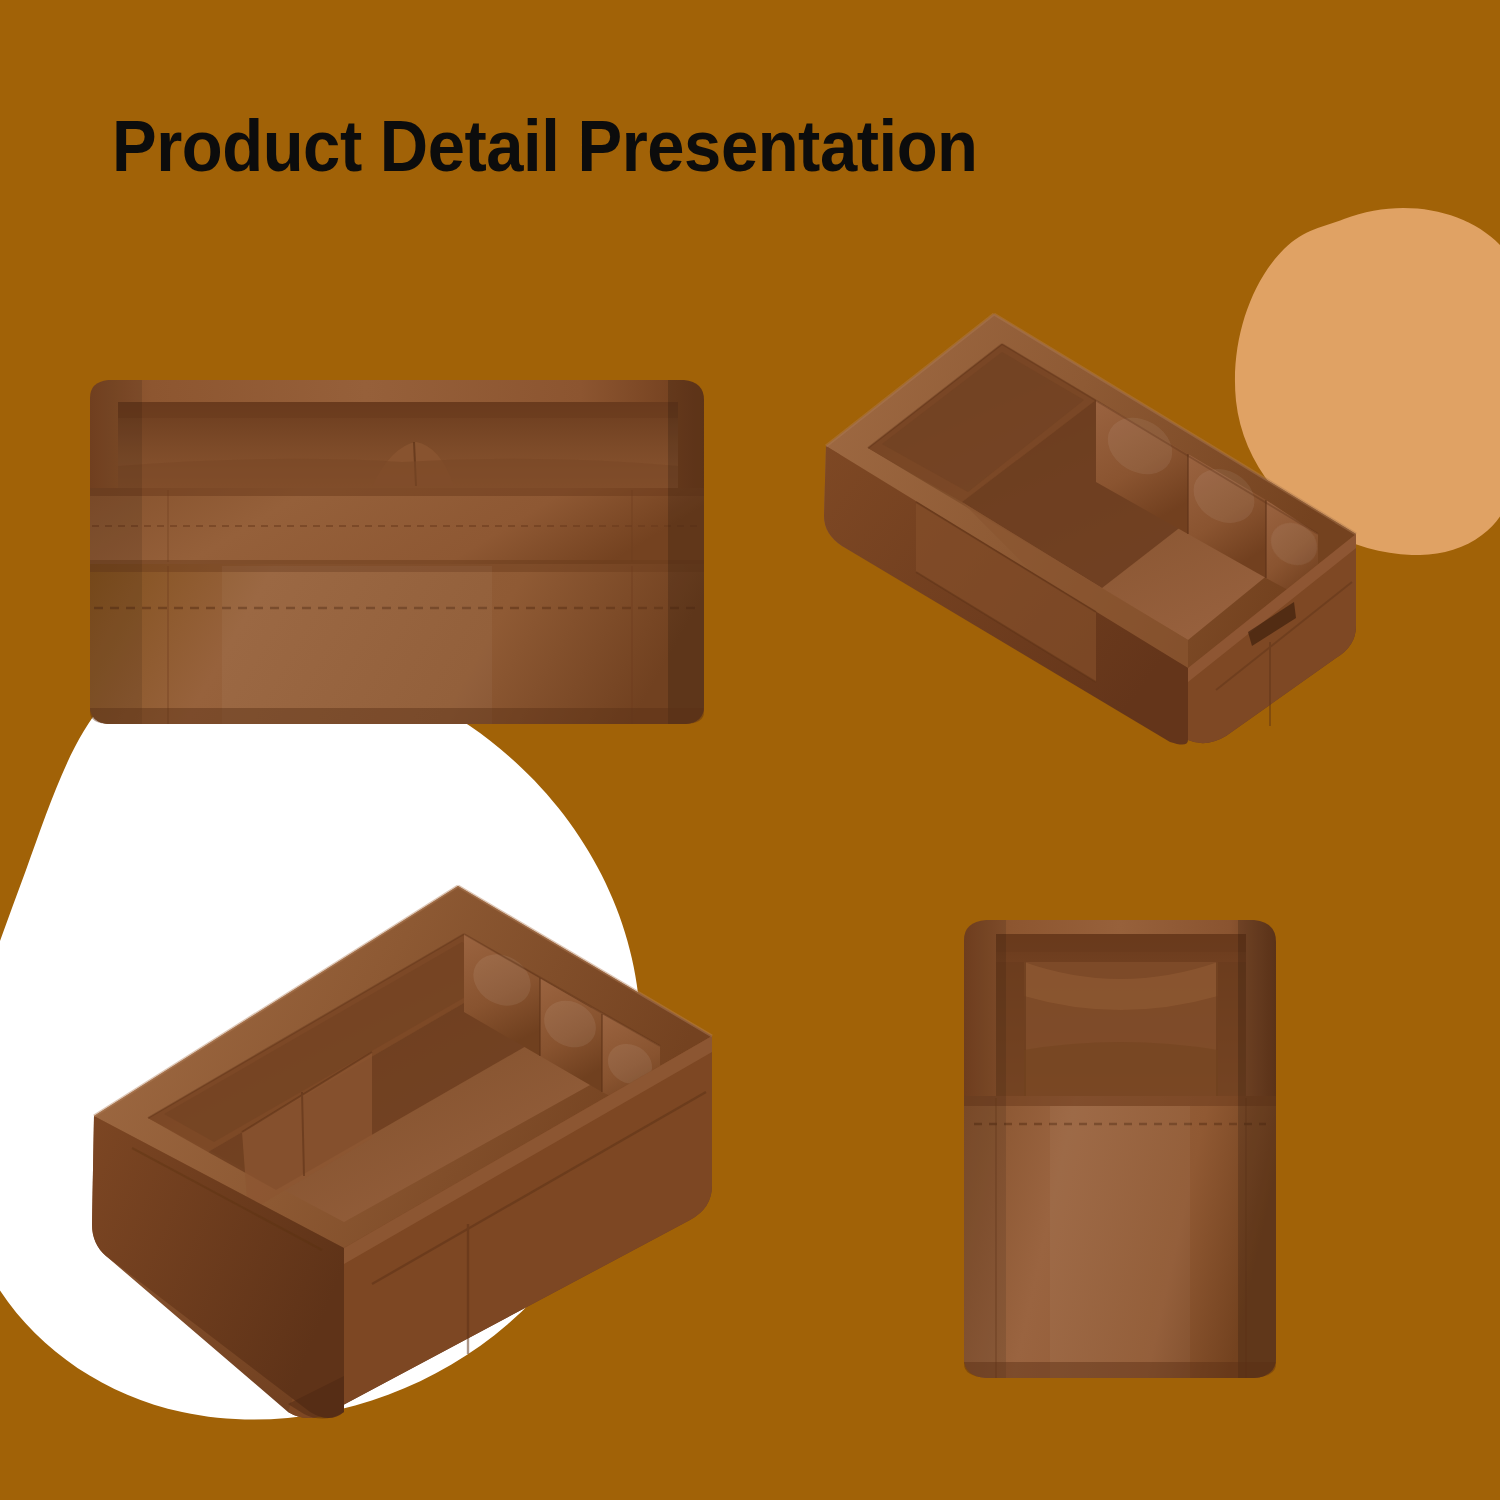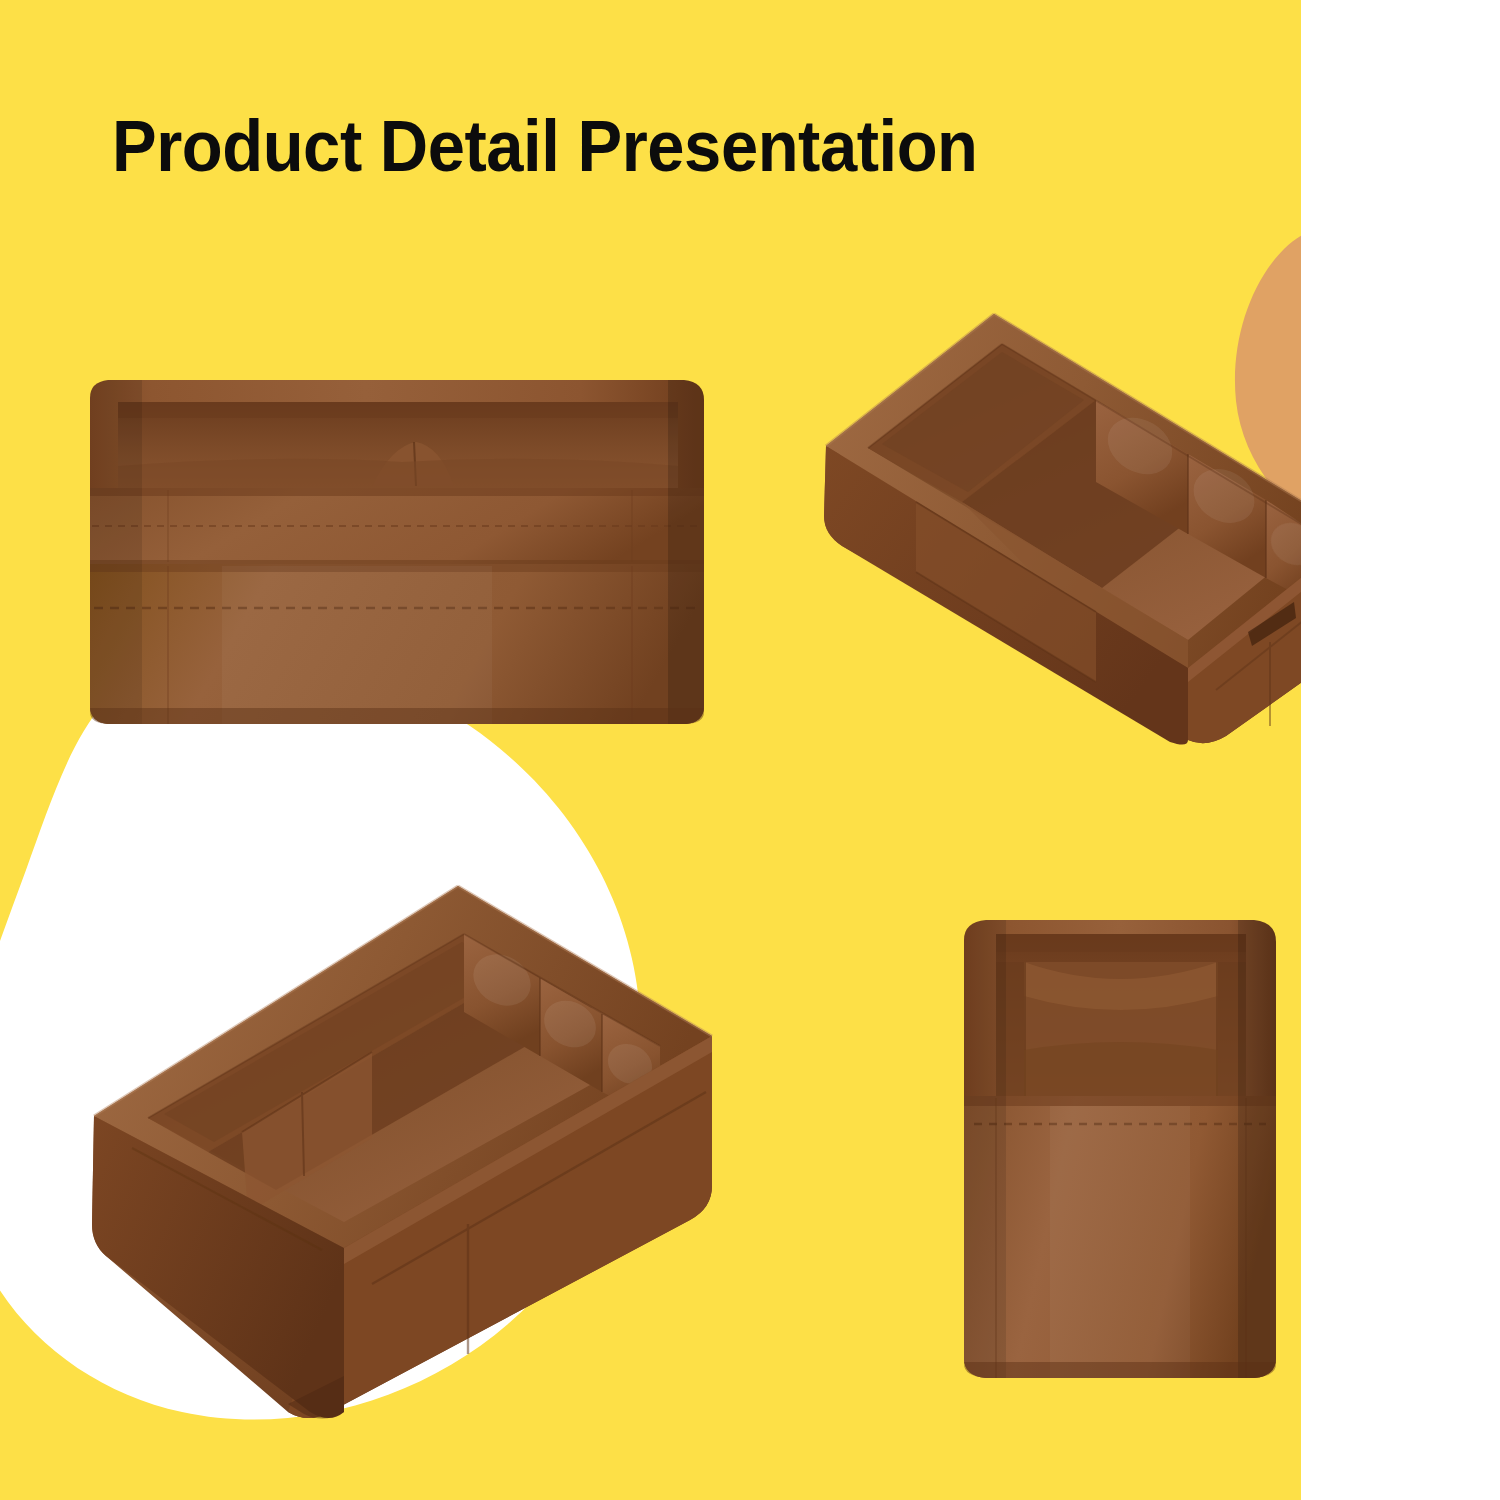--- a/index.html
+++ b/index.html
@@ -3,22 +3,22 @@
 <meta charset="utf-8">
 <style>
   * { margin:0; padding:0; box-sizing:border-box; }
   html, body {
     width:1500px; height:1500px;
     overflow:hidden;
     font-family:"Liberation Sans", sans-serif;
   }
   #stage {
     position:relative;
-    width:1301px; height:1500px;
-    background:#fde047;
+    width:1500px; height:1500px;
+    background:#a16207;
     overflow:hidden;
   }
 
   
   .blob { position:absolute; }
   #orange-blob { left:1232px; top:205px; width:300px; height:350px; }
   #white-blob  { left:-40px;  top:640px; width:740px; height:800px; }
 
   
   #page-title {

